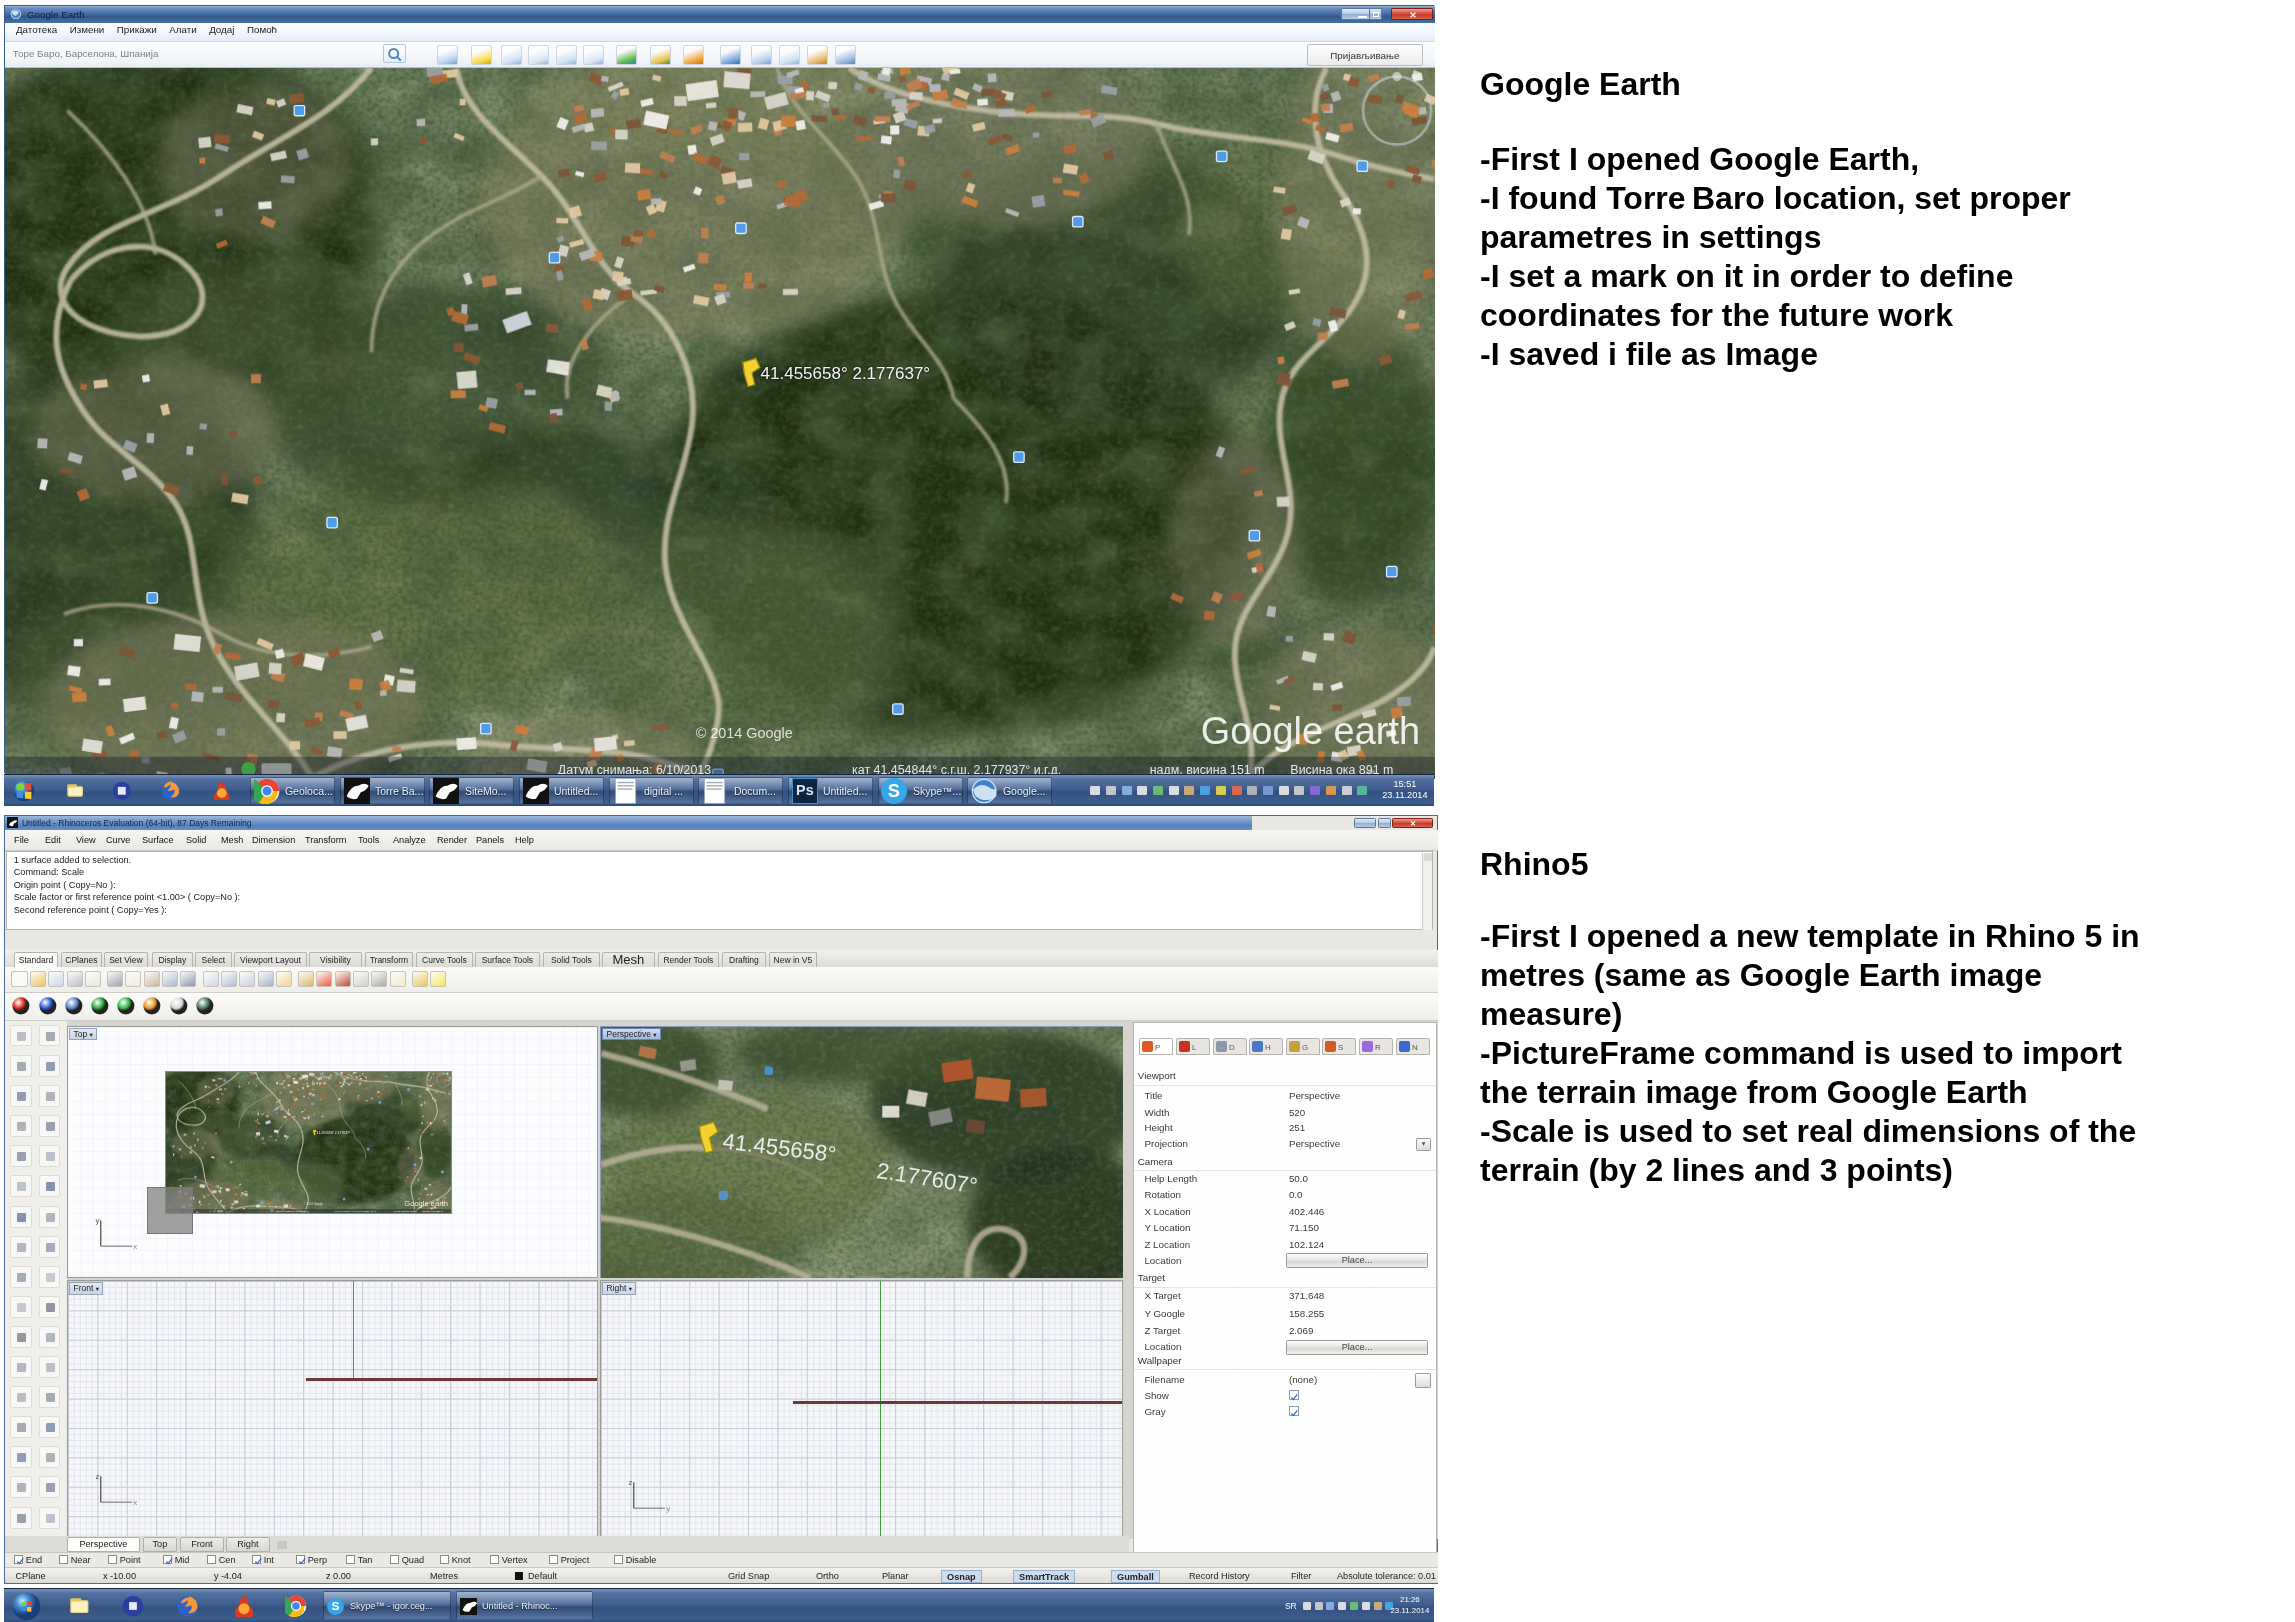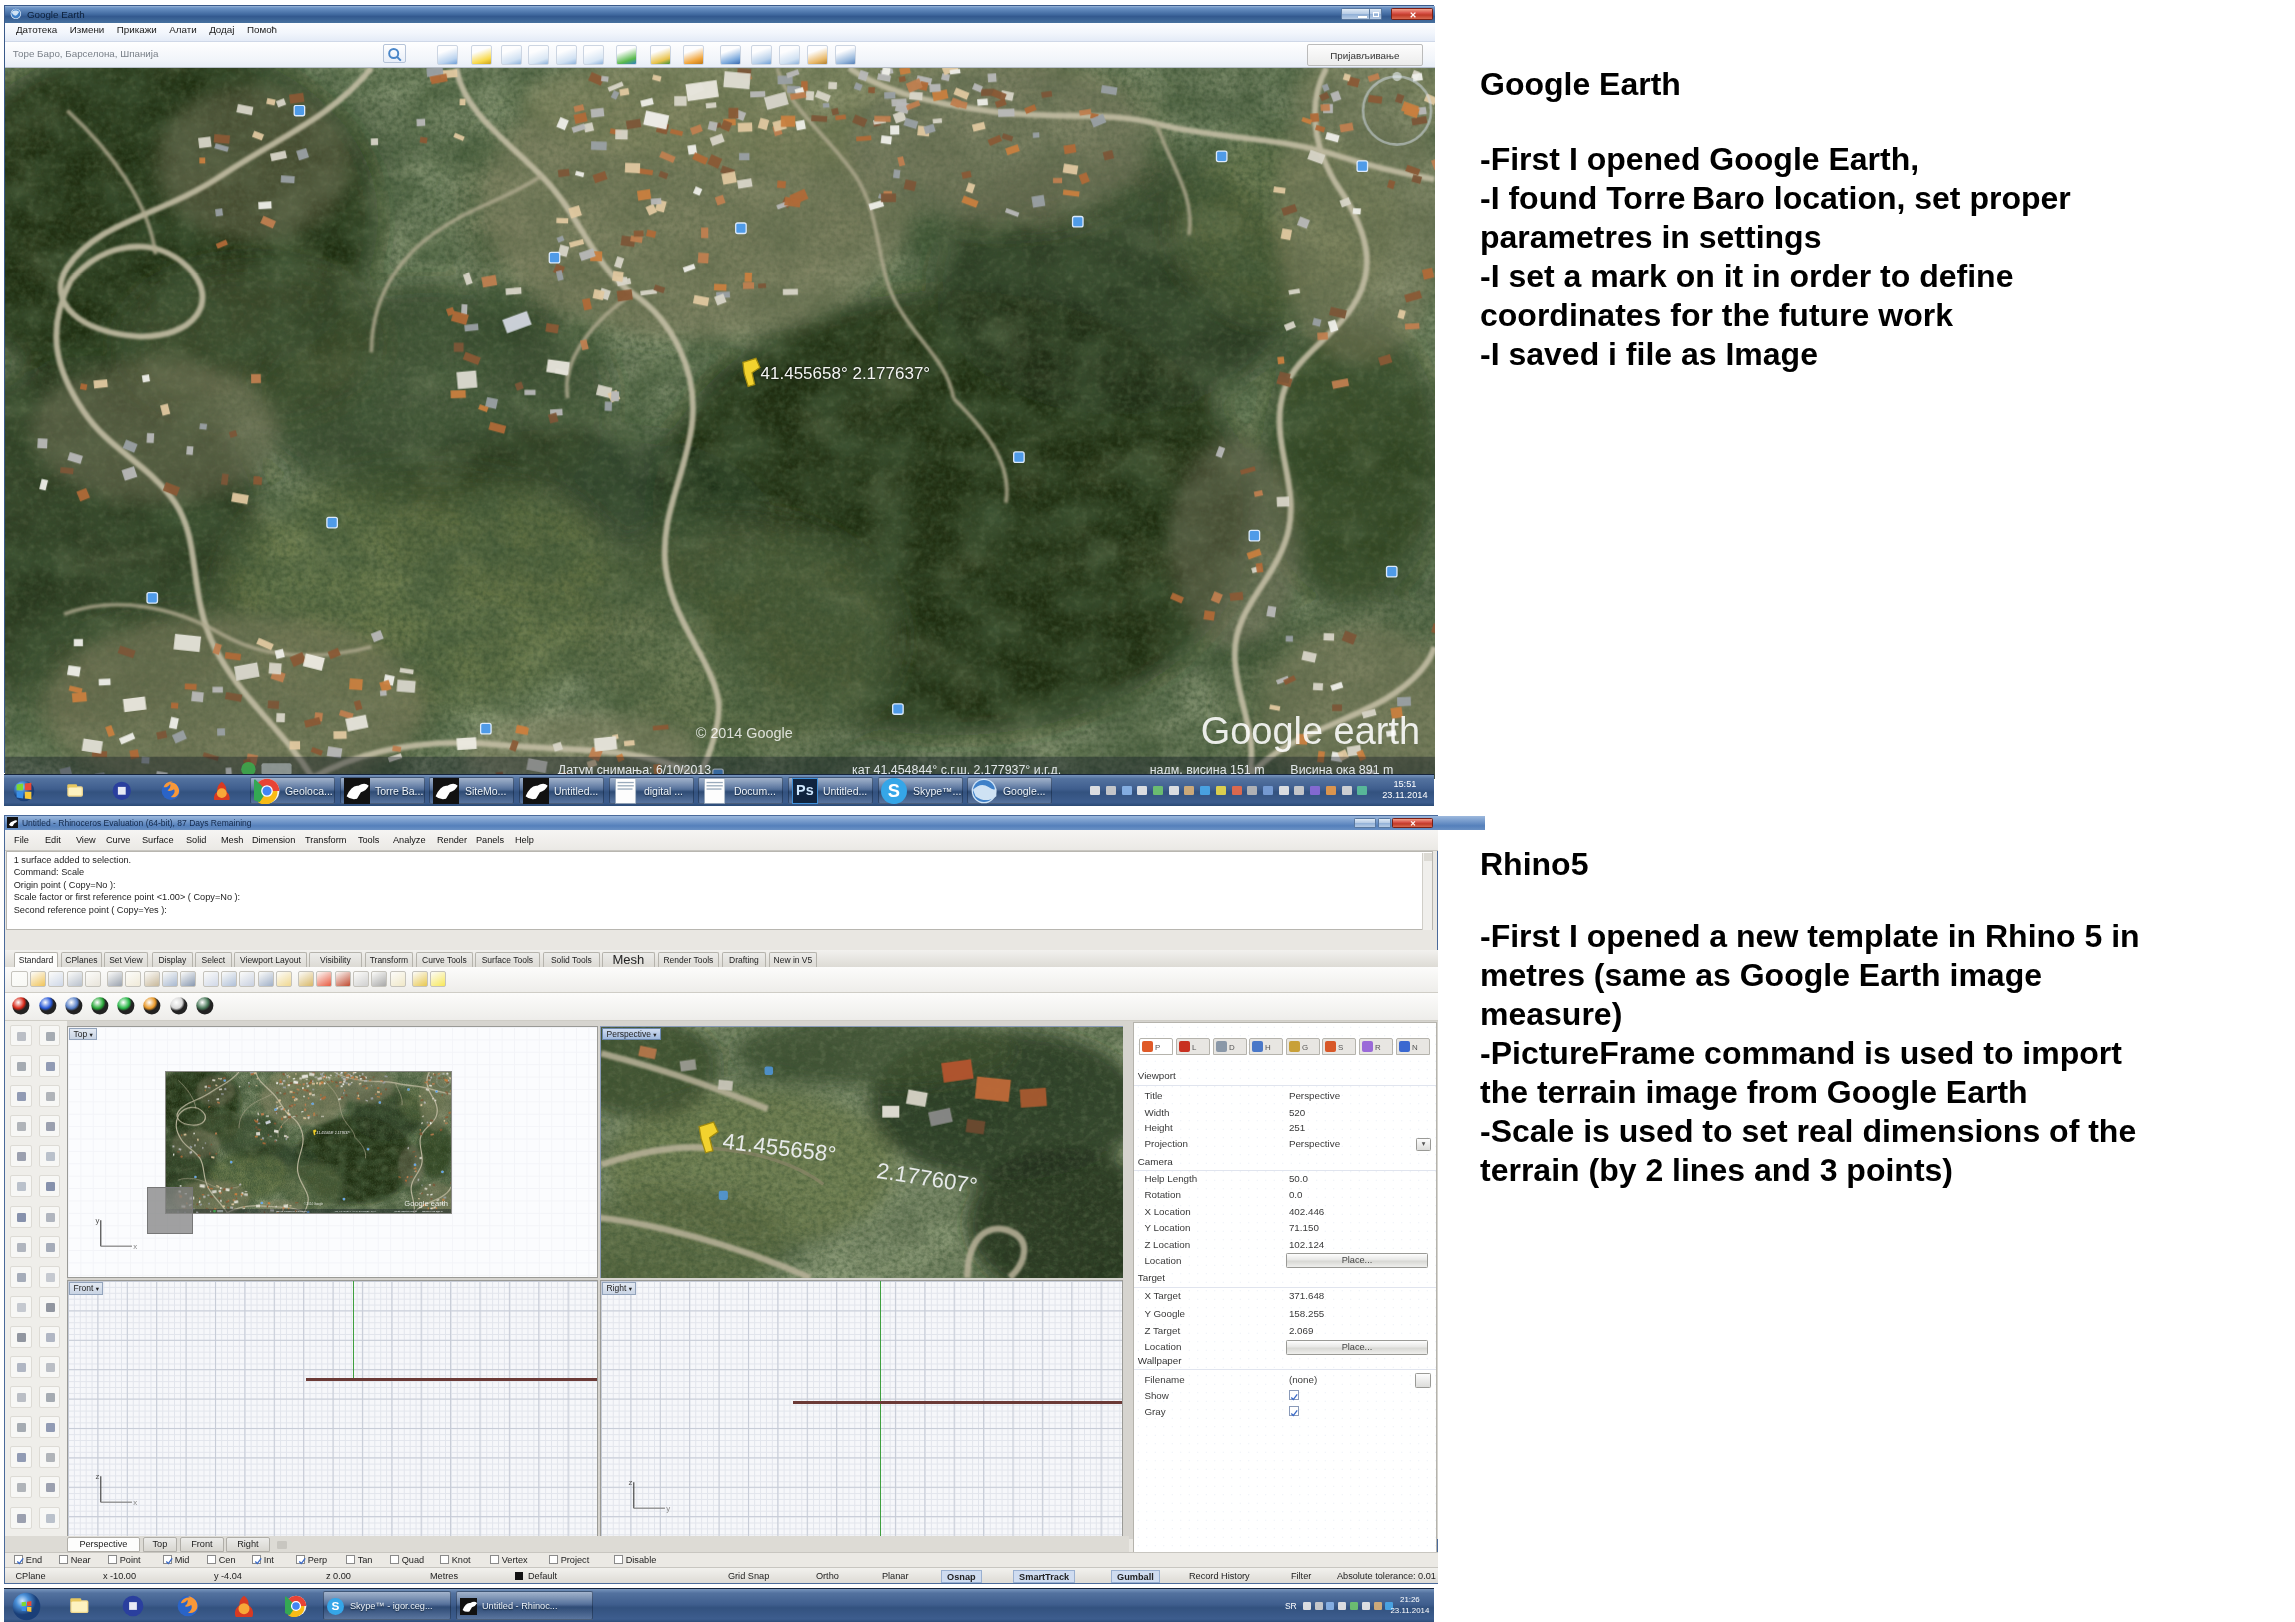--- a/index.html
+++ b/index.html
@@ -730,21 +730,21 @@
     <div class="abs" style="left:1259px;top:10.5px;width:9.8px;height:9.8px;background:#7a9fd8;border-radius:1.3px;opacity:0.92"></div>
     <div class="abs" style="left:1275px;top:10.5px;width:9.8px;height:9.8px;background:#e8e8e8;border-radius:1.3px;opacity:0.92"></div>
     <div class="abs" style="left:1290px;top:10.5px;width:9.8px;height:9.8px;background:#cfcfcf;border-radius:1.3px;opacity:0.92"></div>
     <div class="abs" style="left:1306px;top:10.5px;width:9.8px;height:9.8px;background:#8a6ad8;border-radius:1.3px;opacity:0.92"></div>
     <div class="abs" style="left:1322px;top:10.5px;width:9.8px;height:9.8px;background:#e89a4a;border-radius:1.3px;opacity:0.92"></div>
     <div class="abs" style="left:1338px;top:10.5px;width:9.8px;height:9.8px;background:#d8d8d8;border-radius:1.3px;opacity:0.92"></div>
     <div class="abs" style="left:1353px;top:10.5px;width:9.8px;height:9.8px;background:#5abf9a;border-radius:1.3px;opacity:0.92"></div>
     <div class="abs" style="left:1378px;top:3.9px;width:46px;font-size:9.2px;color:#fff;text-align:center;line-height:11px">15:51<br>23.11.2014</div>
   </div>
 <div class="abs" style="left:3.9px;top:815px;width:1434px;height:769px;background:#e9e7e2;border:0.7px solid #4a6a9a">
- <div class="abs rh-title" style="left:0;top:0;width:1480px;height:13.7px">
+ <div class="abs rh-title" style="left:0;top:0;width:1247px;height:13.7px">
   <div class="abs" style="left:2.6px;top:1.3px;width:11px;height:11px;background:#111"></div>
   <svg class="abs" style="left:2.6px;top:1.3px" width="11" height="11" viewBox="0 0 17 17">
         <path d="M3,12 q2,-5 7,-6 q4,-2 6,0 q-2,3 -5,4 l-2,4 q-4,1 -6,-2 z" fill="#fff"></path>
       </svg>
   <span class="abs" style="left:17px;top:2px;font-size:8.5px;color:#12284a">Untitled - Rhinoceros Evaluation (64-bit), 87 Days Remaining</span>
   <div class="abs btn-min" style="left:1349px;top:2px;width:22px;height:9.8px"></div>
   <div class="abs btn-min" style="left:1373px;top:2px;width:13px;height:9.8px"></div>
   <div class="abs btn-close" style="left:1387px;top:2px;width:41px;height:9.8px">
         <span class="abs" style="left:17px;top:0px;color:#fff;font-size:7.2px;font-weight:bold">✕</span>
       </div>

